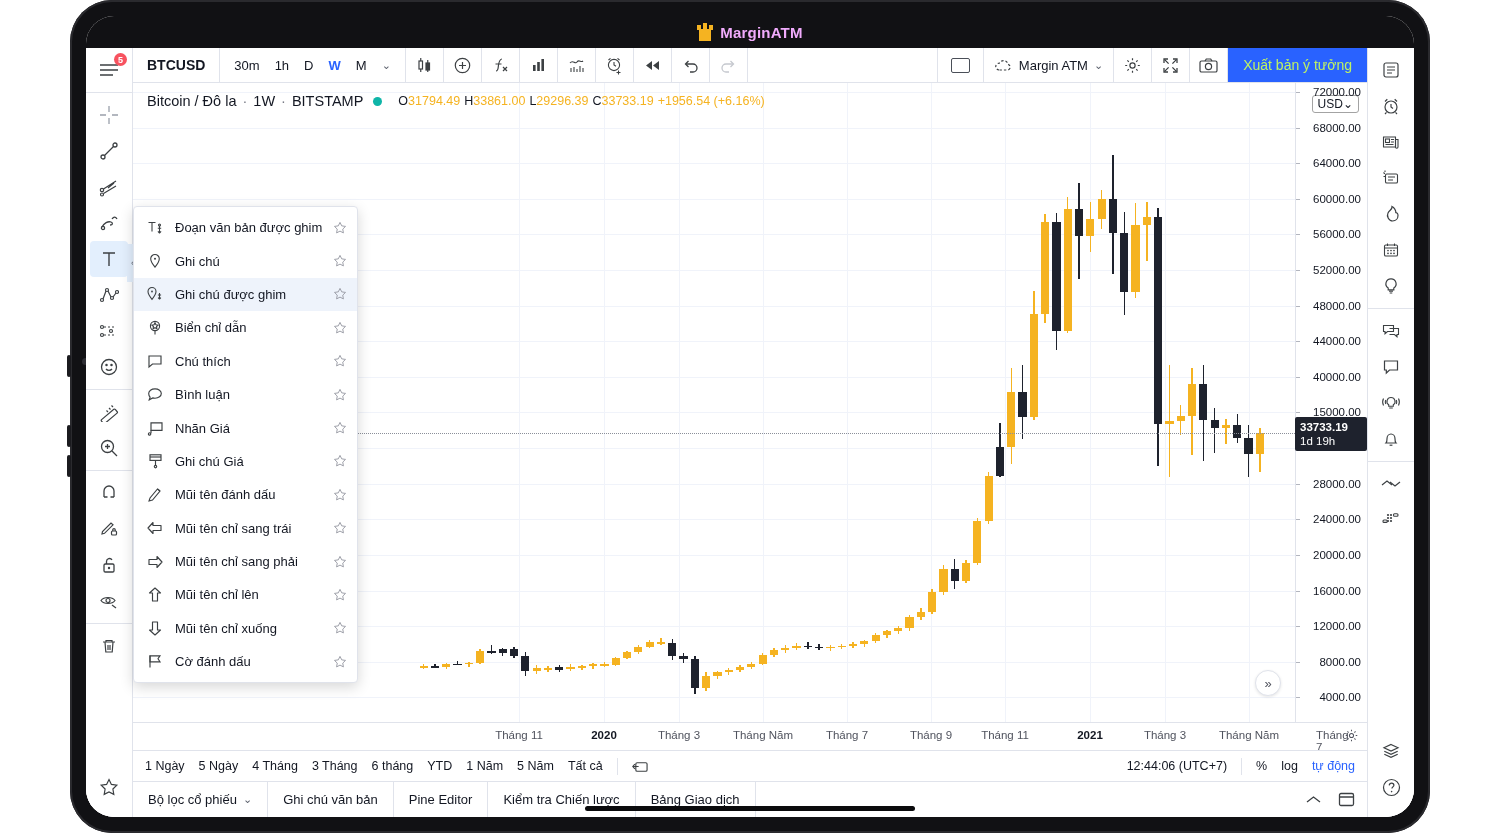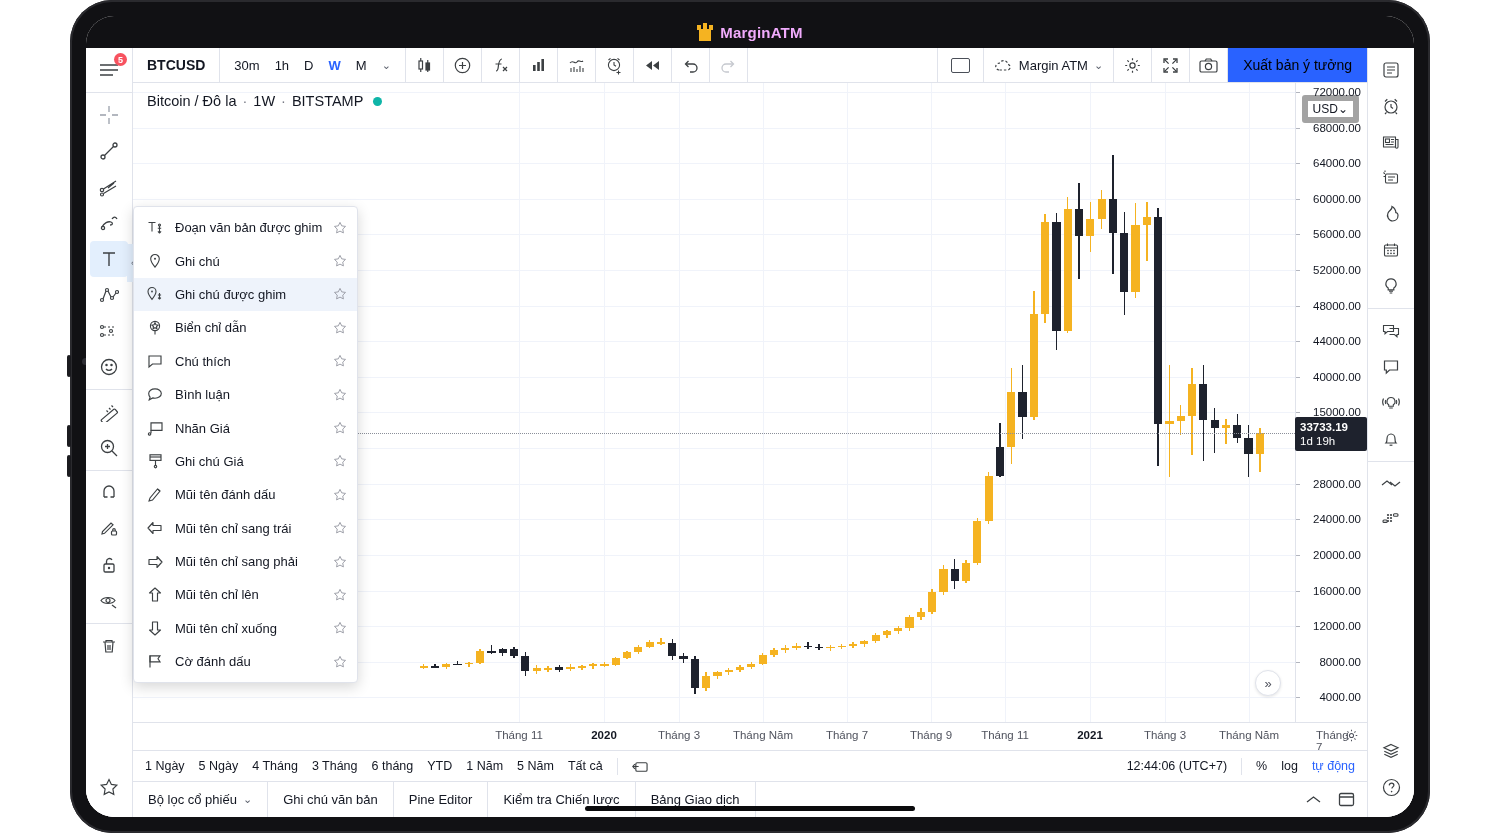--- a/index.html
+++ b/index.html
@@ -99,21 +99,21 @@
   }
   .tb-spacer { flex:1; border-right:1px solid #e0e3eb; }
   .layout-cell { width:46px; display:flex; align-items:center; justify-content:center;
                  border-right:1px solid #e0e3eb; }
   .layout-box { width:19px; height:15px; border:1.4px solid #4a4f58; border-radius:2px; }
   .tmpl-cell {
     display:flex; align-items:center; gap:6px; padding:0 10px; border-right:1px solid #e0e3eb;
     font-size:13px; color:#131722;
   }
   .publish-btn {
-    background:#2962ff; color:#000000; font-size:14px; display:flex; align-items:center;
+    background:#2962ff; color:#bef264; font-size:14px; display:flex; align-items:center;
     padding:0 15px; font-weight:500;text-align:right;
   }
 
   
   .legend-wrap { position:relative; flex:1; overflow:hidden; }
   .legend {
     position:absolute; left:14px; top:10px; z-index:5; pointer-events:none;
   }
   .legend-line1 { display:flex; align-items:center; gap:6px; font-size:14.5px; color:#131722; }
   .leg-sep { color:#787b86; }
@@ -141,21 +141,21 @@
   }
 
   
   .price-scale {
     position:absolute; right:0; top:0; width:72px; bottom:28px;
     border-left:1px solid #e0e3eb; background:#fff;
   }
   .p-tick { position:absolute; right:6px; font-size:11.5px; color:#131722; transform:translateY(-50%); }
   .p-dash { position:absolute; left:0; width:4px; height:1px; background:#b2b5be; }
   .usd-chip {
-    position:absolute; right:8px; top:12px; border:6px solid #a3a3a3; border-radius:3px;
+    position:absolute; right:8px; top:12px; border:1px solid #a3a3a3; border-radius:3px;
     font-size:12px; padding:1px 5px; color:#131722; background:#fff;
   }
   .cur-price-tag {
     position:absolute; right:0; width:72px; background:#1e222d; color:#fff;
     border-radius:2px; padding:3px 5px; font-size:11.5px; line-height:14px; font-weight:bold;
   }
   .cur-price-tag span { display:block; font-weight:normal; }
 
   
   .time-scale {
@@ -535,20 +535,27 @@
           <div class="legend-wrap">
 
             <div class="legend">
               <div class="legend-line1">
                 <span>Bitcoin / Đô la</span>
                 <span class="leg-sep">·</span>
                 <span>1W</span>
                 <span class="leg-sep">·</span>
                 <span>BITSTAMP</span>
                 <span class="dot"></span>
+                <span class="ohlc">
+                  <span><b>O</b><span>31794.49</span></span>
+                  <span><b>H</b><span>33861.00</span></span>
+                  <span><b>L</b><span>29296.39</span></span>
+                  <span><b>C</b><span>33733.19</span></span>
+                  <span>+1956.54 (+6.16%)</span>
+                </span>
               </div>
             </div>
 
             <div class="chart-area">
               <div id="grid">
                   <div class="grid-h" style="top: 8.90411px;"></div>
                   <div class="grid-h" style="top: 44.5205px;"></div>
                   <div class="grid-h" style="top: 80.137px;"></div>
                   <div class="grid-h" style="top: 115.753px;"></div>
                   <div class="grid-h" style="top: 151.37px;"></div>

